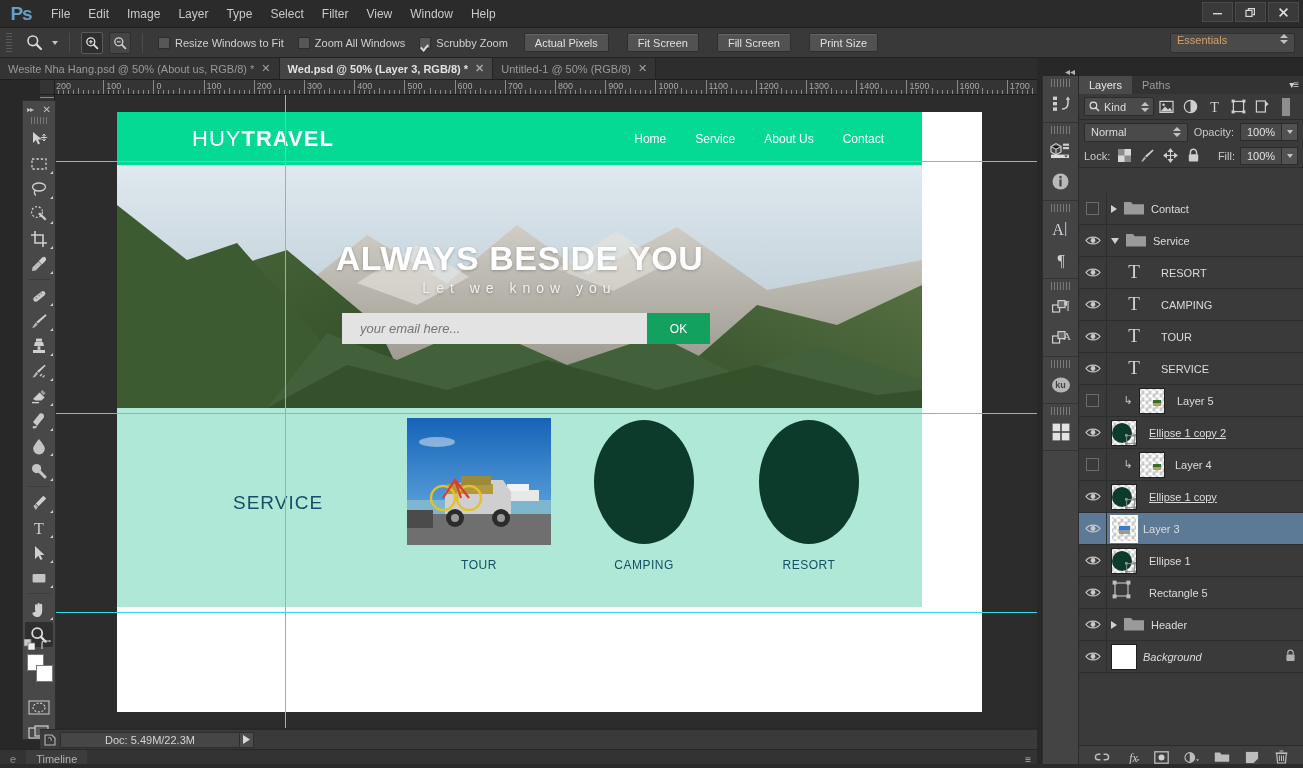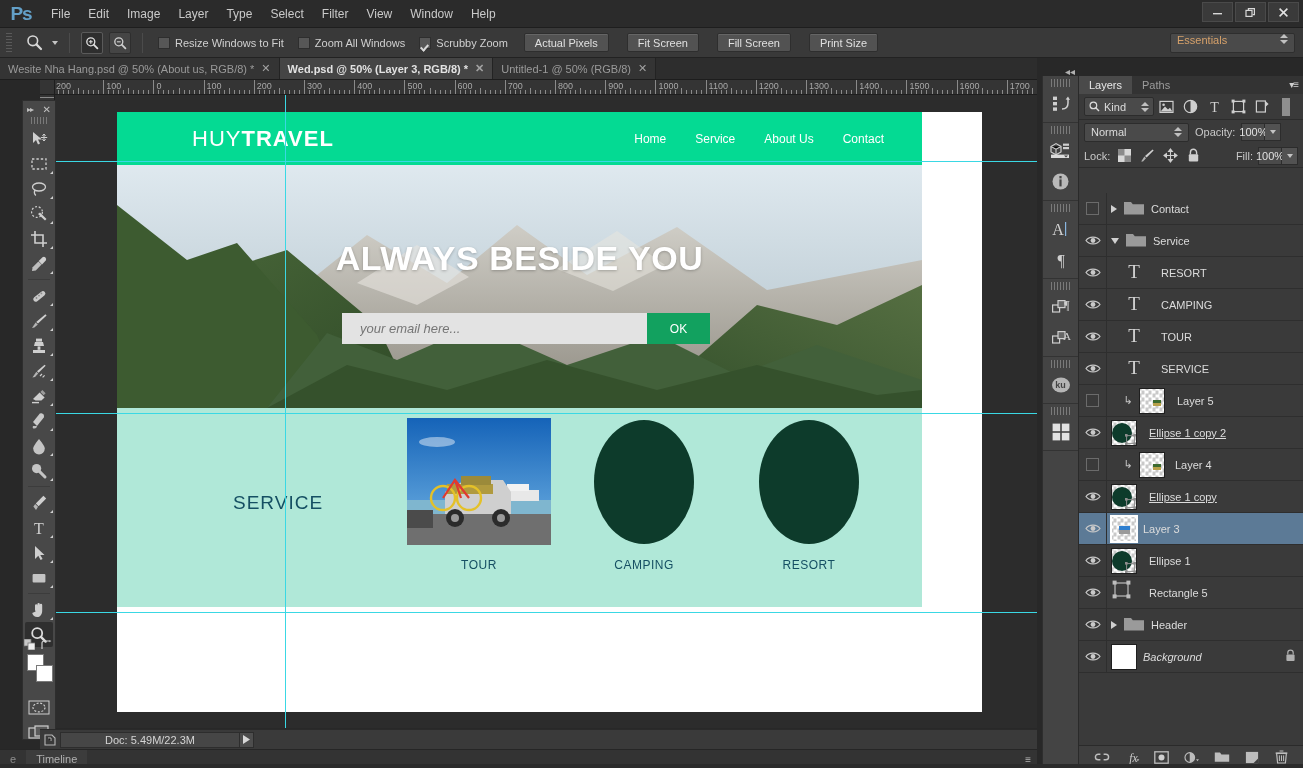--- a/index.html
+++ b/index.html
@@ -241,21 +241,21 @@
     display:flex; align-items:center; gap:4px; padding:0 4px; font-size:11px; color:#dcdcdc;
   }
   .filter-ic{ width:24px; height:22px; display:flex; align-items:center; justify-content:center; }
   .lp-blend{ height:24px; display:flex; align-items:center; padding:0 5px; gap:6px; }
   .blend-sel{
     width:105px; height:19px; background:#4a4a4a; border:1px solid #2c2c2c; border-radius:2px;
     display:flex; align-items:center; padding:0 6px; font-size:11px; color:#dcdcdc;
   }
   .lbl{ font-size:11px; color:#c8c8c8; }
   .numfield{
-    width:24px; height:18px; background:#4a4a4a; border:1px solid #2c2c2c;
+    width:42px; height:18px; background:#4a4a4a; border:1px solid #2c2c2c;
     display:flex; align-items:center; justify-content:center; font-size:11px; color:#e0e0e0;
   }
   .numdrop{ width:16px; height:18px; background:#525252; border:1px solid #2c2c2c; border-left:none;
     display:flex; align-items:center; justify-content:center; }
   .lp-lock{ height:24px; display:flex; align-items:center; padding:0 5px; gap:5px;
     border-bottom:1px solid #2c2c2c; }
   .lock-ic{ width:18px; height:18px; display:flex; align-items:center; justify-content:center; }
 
   .layer-list{ position:absolute; left:0; top:117px; width:225px; height:628px; overflow:hidden; }
   .layer-row{
@@ -800,20 +800,21 @@
           <path d="M150 150 L250 70 L330 118 L400 60 L470 110 L560 62 L650 125 L805 95 L805 243 L150 243Z" fill="url(#rock)"></path>
           <path d="M240 118 L300 80 L352 112 L300 140Z" fill="#e7e5df" opacity=".6"></path>
           <path d="M440 104 L500 66 L548 100 L496 126Z" fill="#e7e5df" opacity=".55"></path>
           <path d="M0 60 L90 110 L170 85 L260 160 L300 243 L0 243Z" fill="url(#fl)"></path>
           <path d="M0 40 L70 95 L120 78 L200 170 L230 243 L0 243Z" fill="#3d5b30"></path>
           <path d="M805 120 L720 160 L640 140 L560 210 L540 243 L805 243Z" fill="url(#fr)"></path>
           <path d="M150 243 L210 168 L280 195 L360 160 L450 200 L540 170 L620 210 L700 180 L805 215 L805 243Z" fill="#42603a"></path>
           <path d="M150 243 L230 200 L330 225 L430 195 L540 225 L640 200 L760 230 L805 225 L805 243Z" fill="#35512c"></path>
         </svg>
         <div class="hero-title">ALWAYS BESIDE YOU</div>
+        <div class="hero-sub">Let we know you</div>
         <div class="hero-form">
           <input class="hero-input" type="text" placeholder="your email here..." style="">
           <div class="hero-ok">OK</div>
         </div>
       </div>
 
       <div class="service-sec">
         <div class="service-title">SERVICE</div>
 
         <div class="svc-item" style="left:290px; top:10px;">

